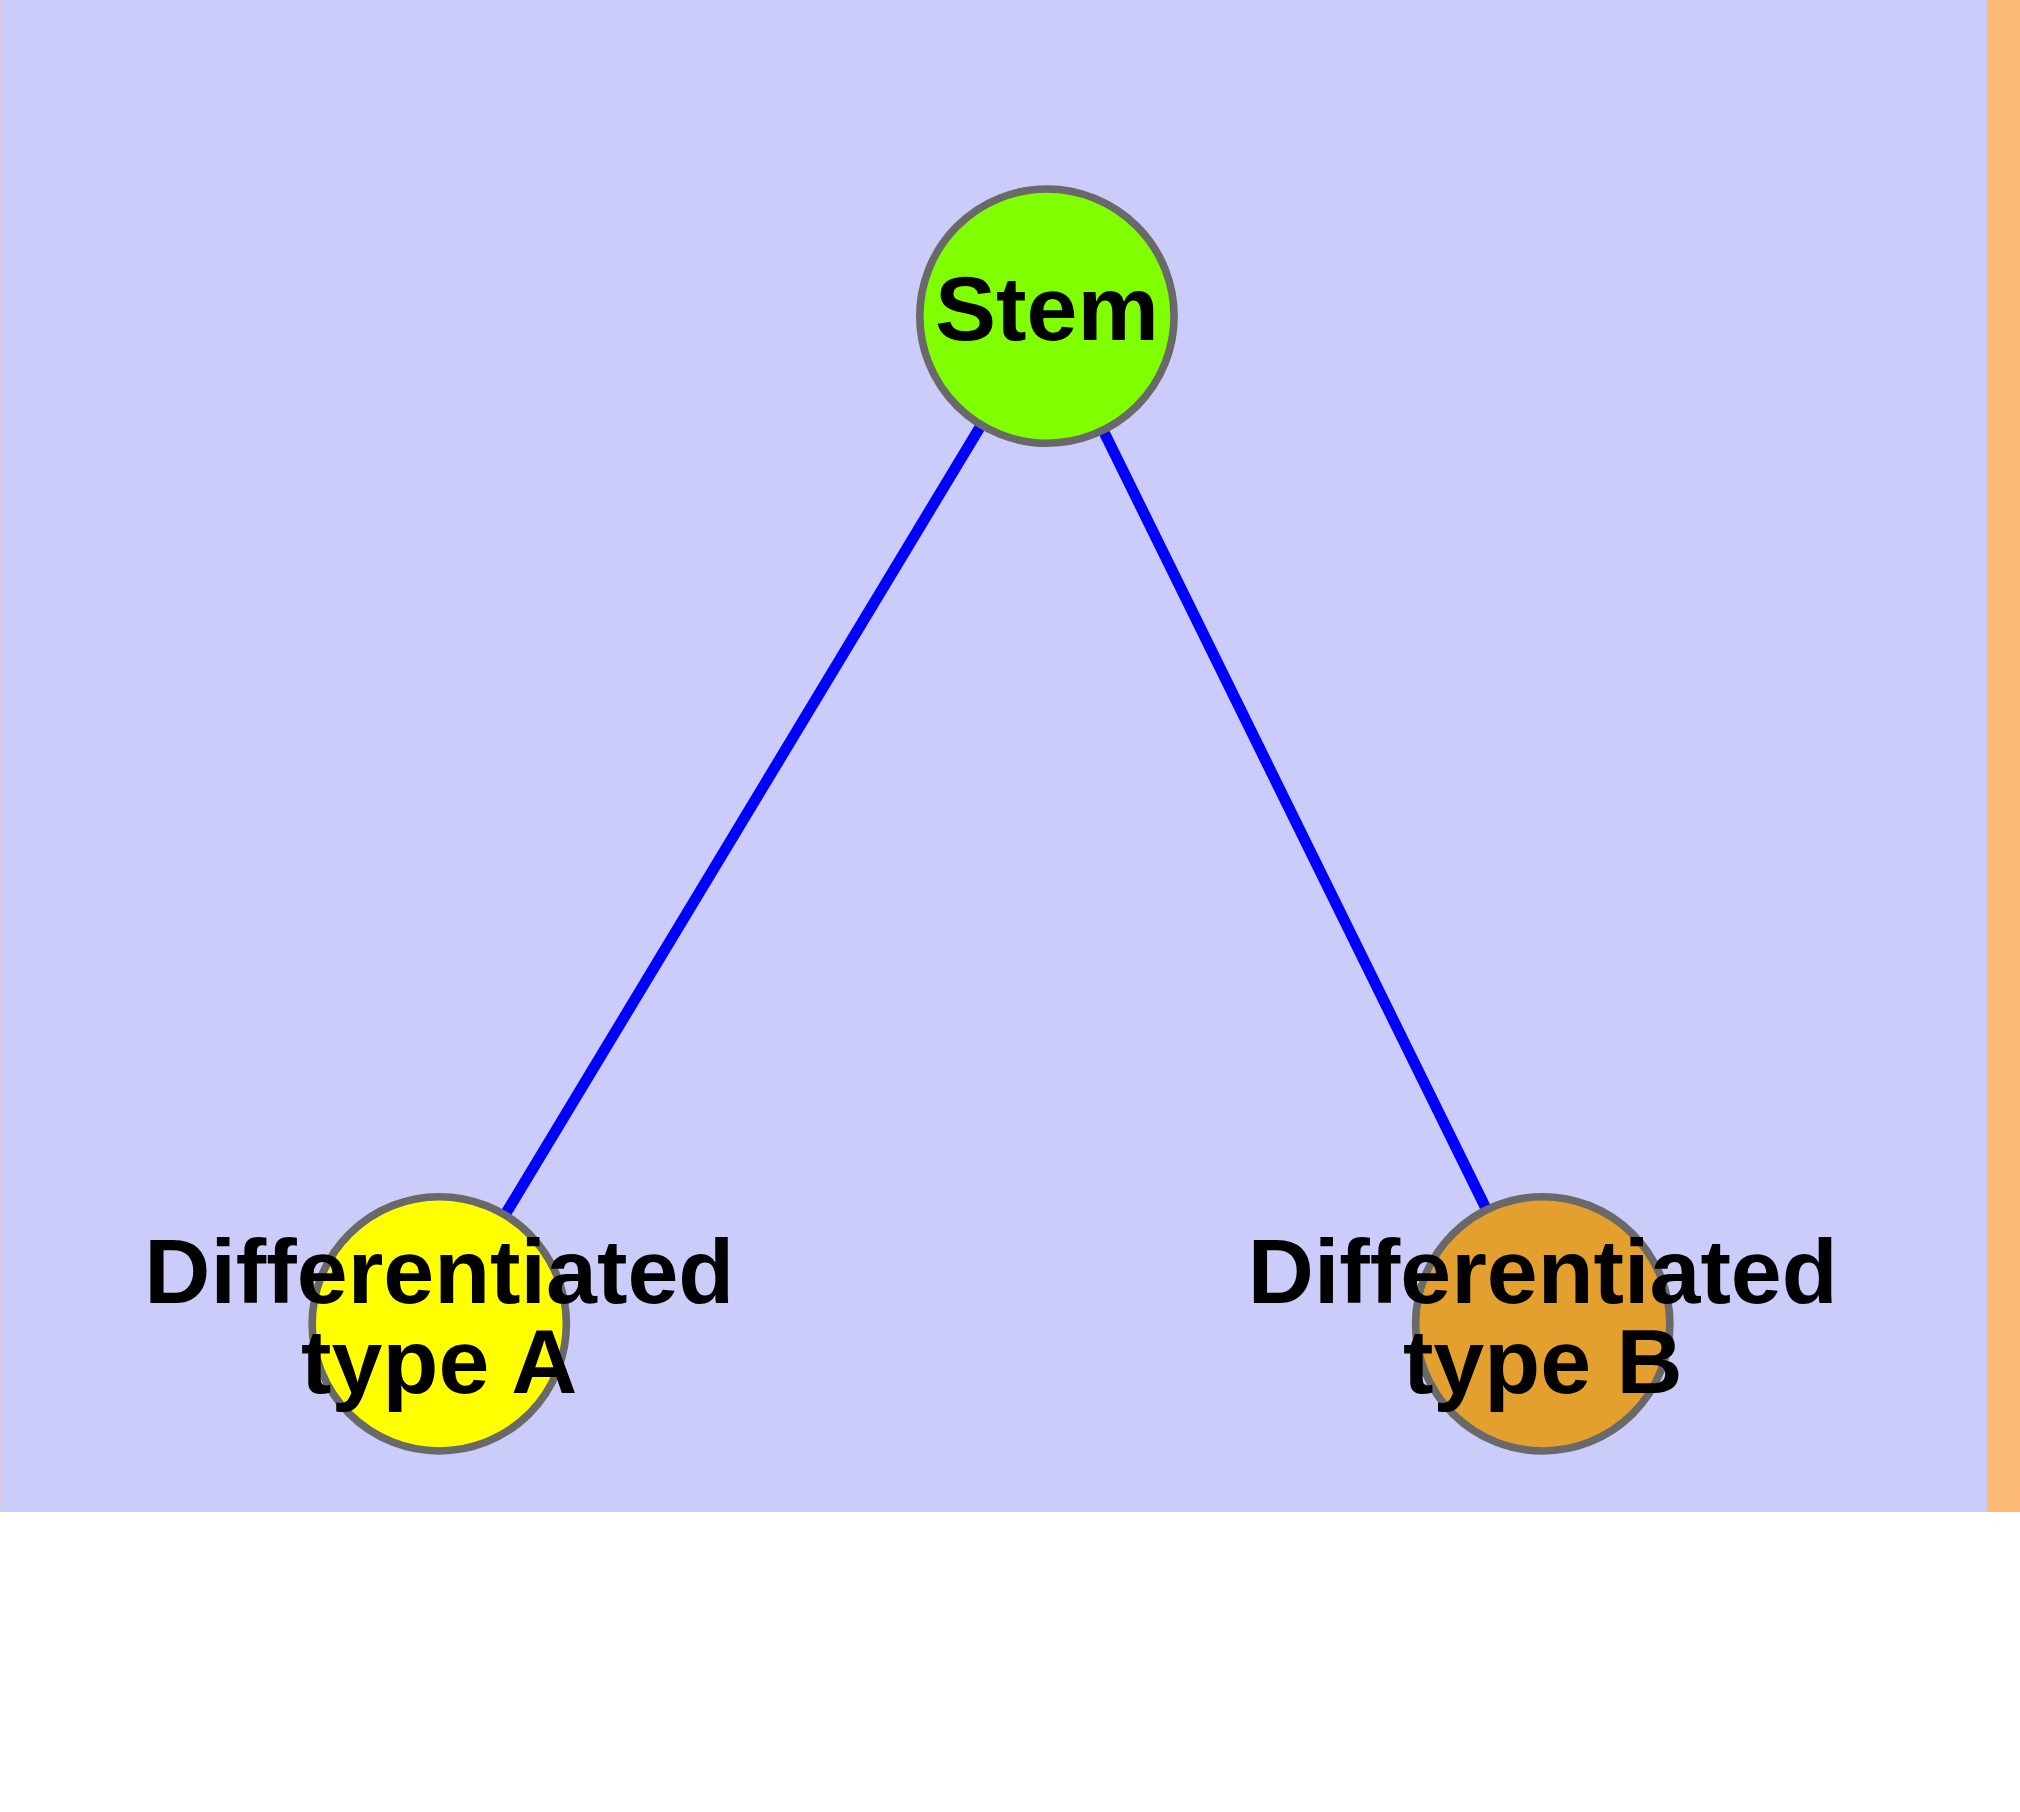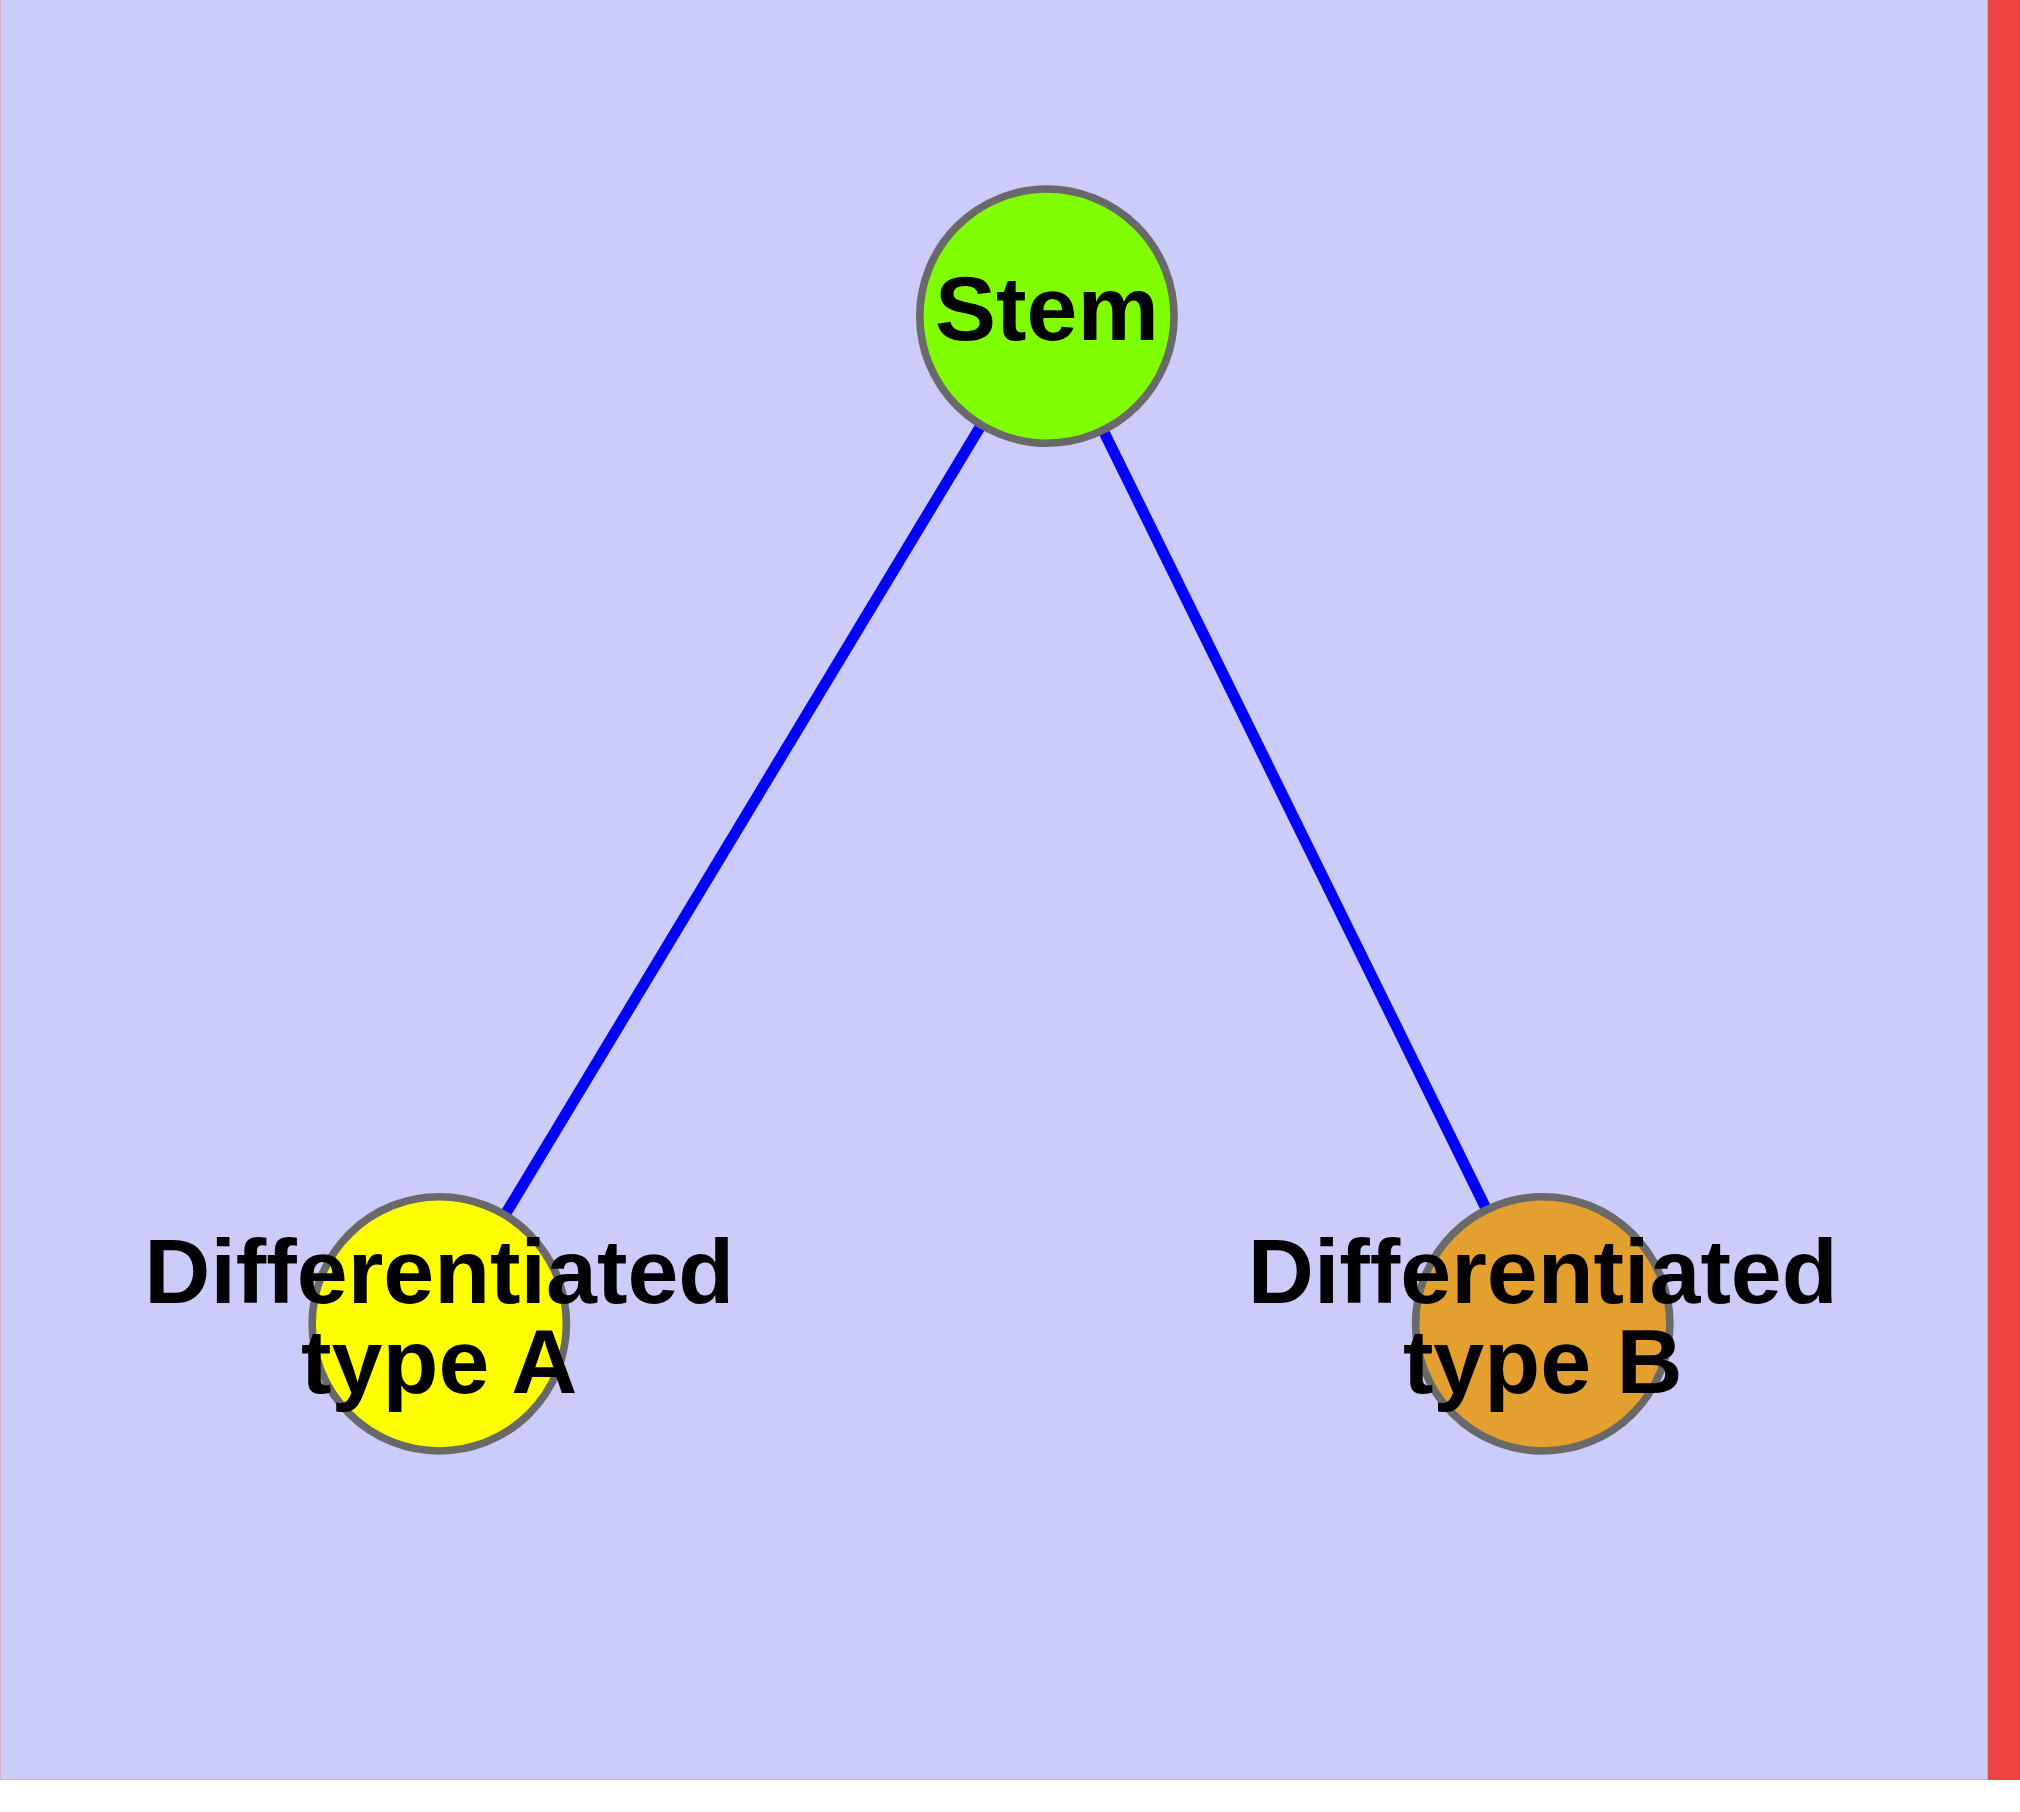--- a/index.html
+++ b/index.html
@@ -4,22 +4,22 @@
 <title>Cell Differentiation Graph</title>
 <style>
   html, body {
     margin: 0;
     padding: 0;
     background: #ffffff;
   }
   #canvas-root {
     position: relative;
     width: 2021px;
-    height: 1780px;
-    background: #ef4444;
+    height: 1512px;
+    background: #fdba74;
     overflow: hidden;
     font-family: "Liberation Sans", "DejaVu Sans", sans-serif;
   }
   #graph-svg {
     position: absolute;
     left: 0;
     top: 0;
     width: 2021px;
     height: 1812px;
     display: block;

